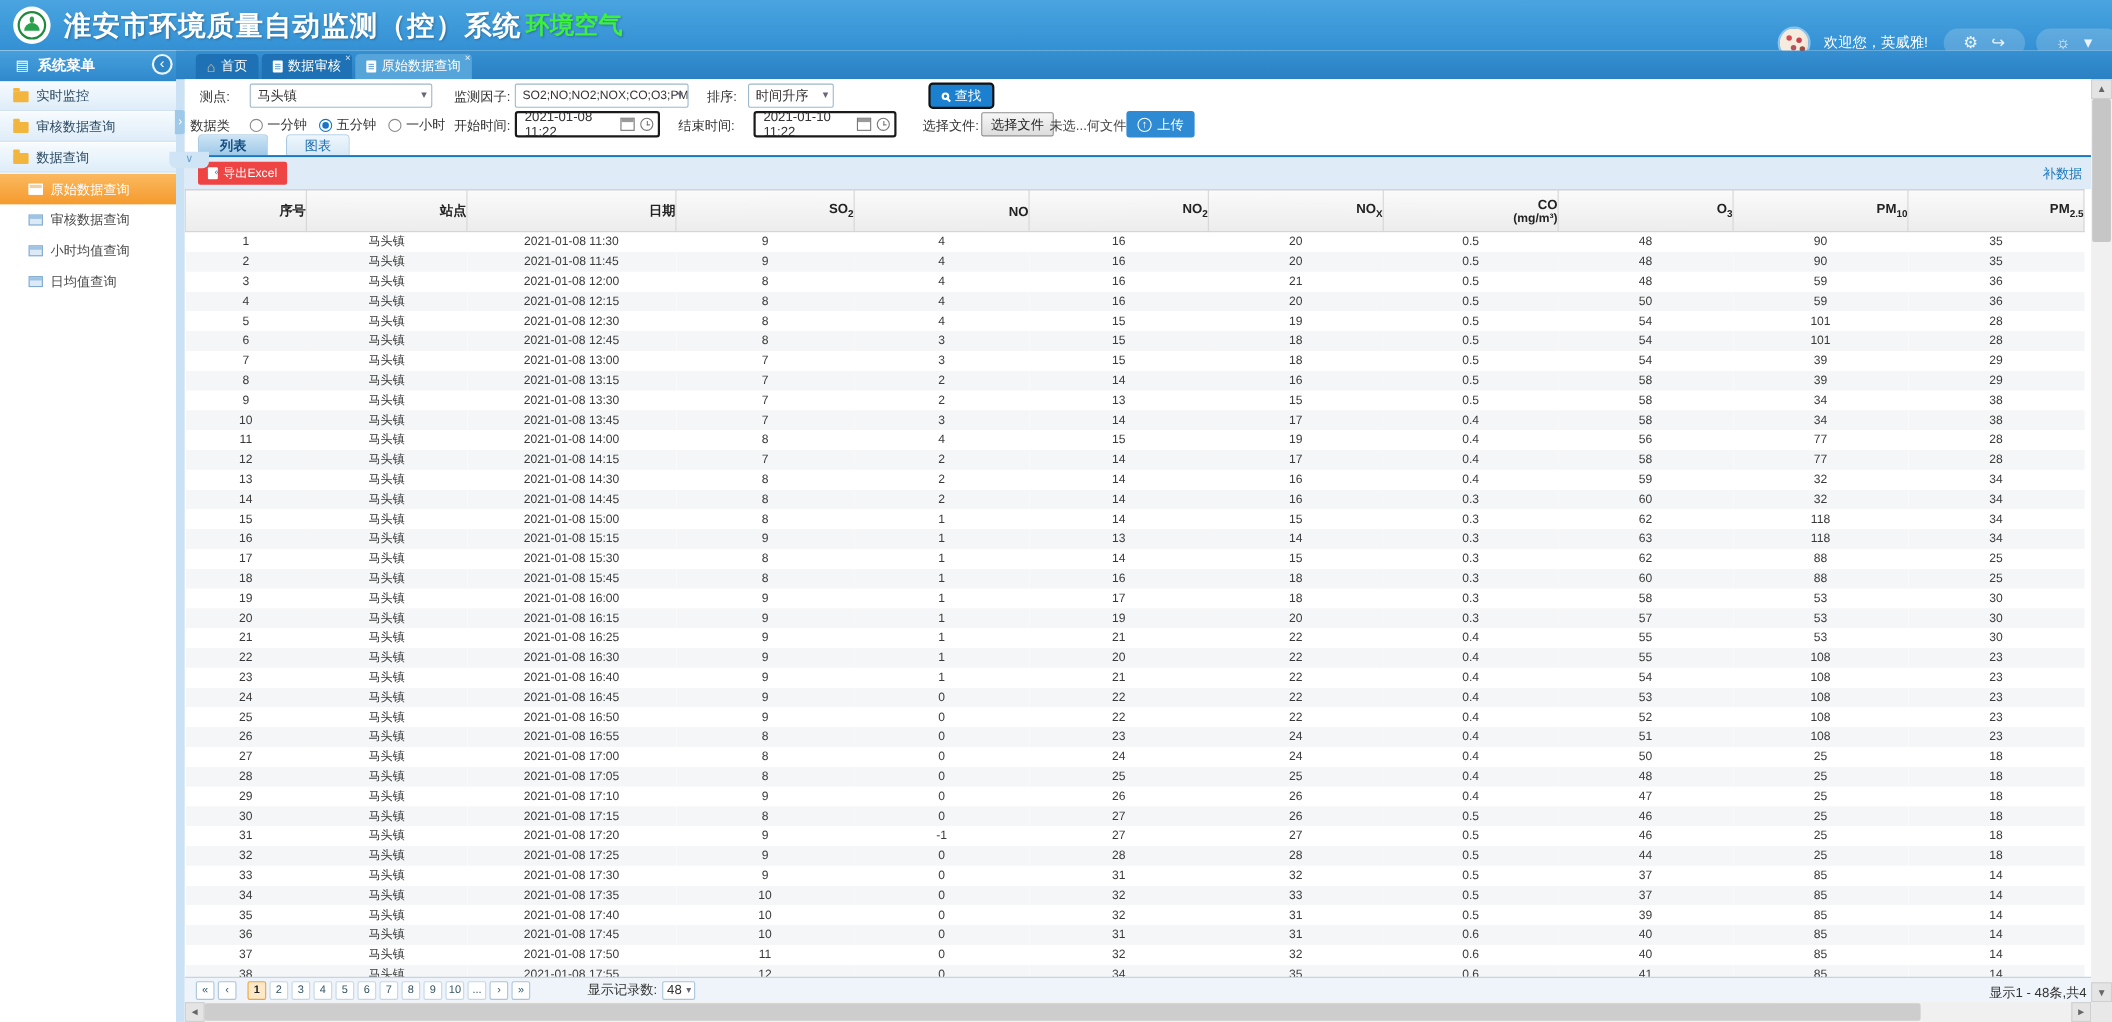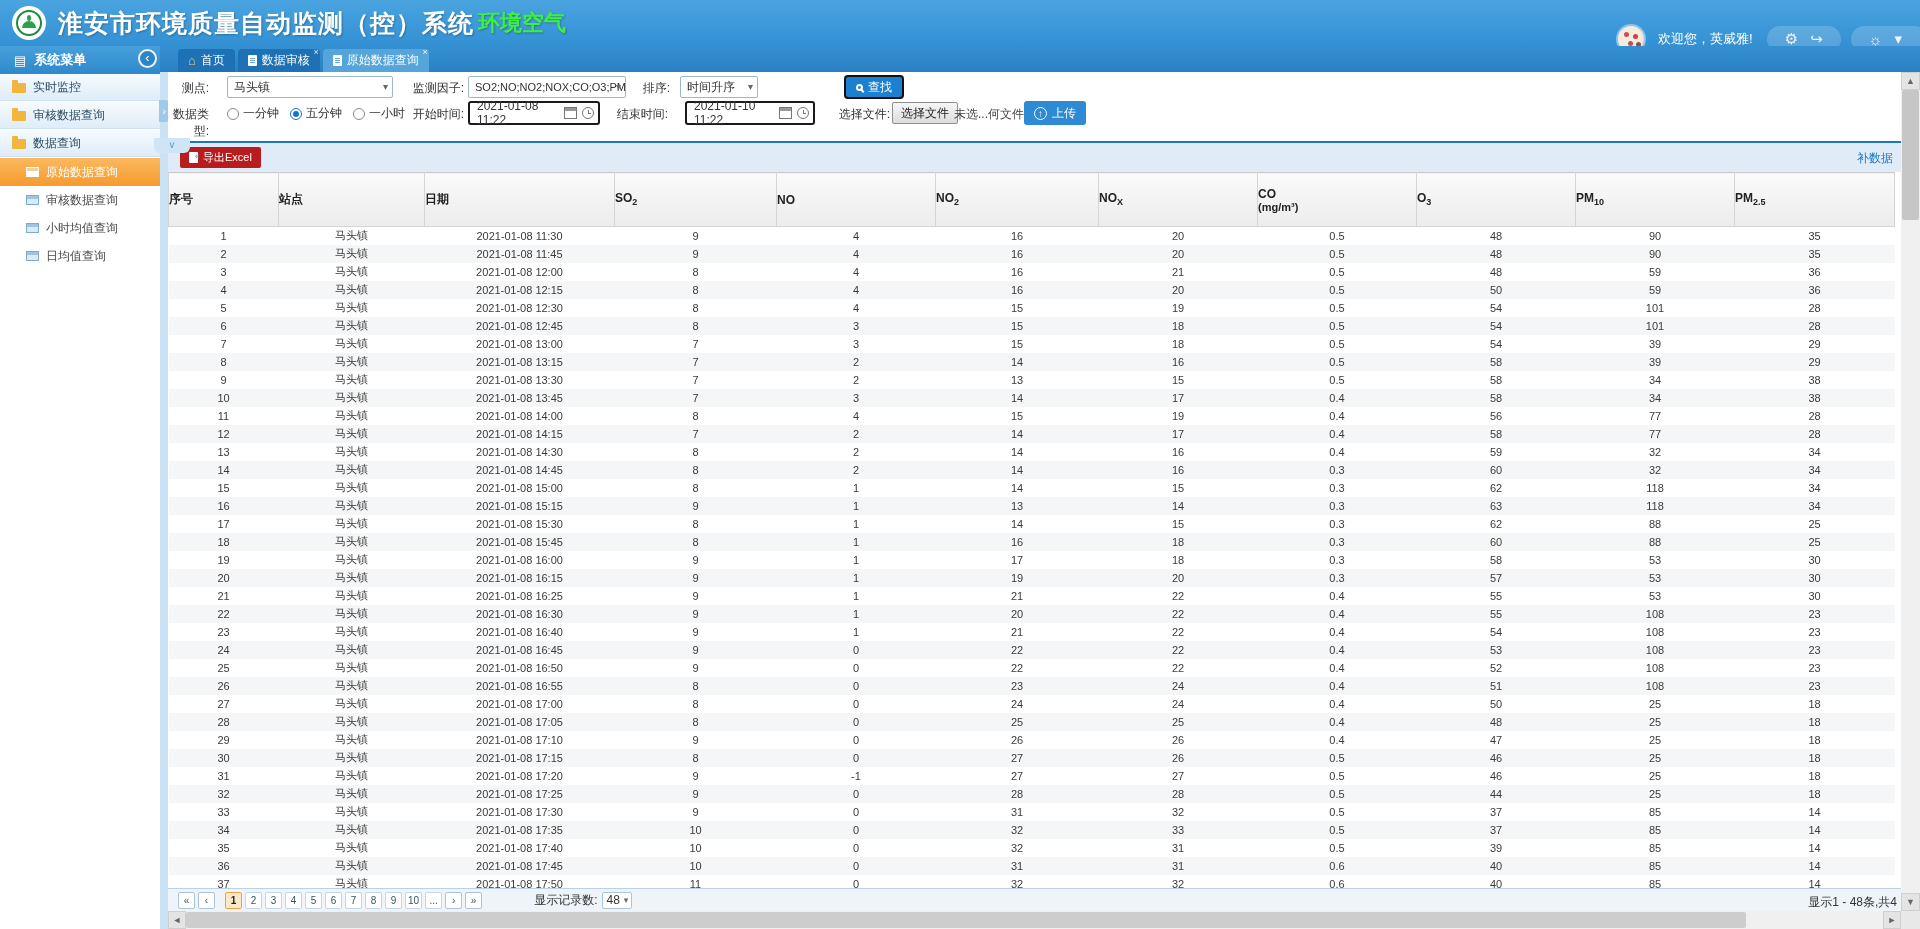--- a/index.html
+++ b/index.html
@@ -104,29 +104,29 @@
     font-size:10px; line-height:11px; text-align:center; color:#fff; }
   
   .subtabs { position:absolute; left:0; top:50px; width:100%; height:21px; }
   .stab { position:absolute; top:0; height:19px; border:1px solid #aac9e2; border-bottom:none; border-radius:4px 4px 0 0;
     display:flex; align-items:center; justify-content:center; color:#1a6db1; cursor:pointer;
     background:linear-gradient(#eef6fc,#d7e9f6); }
   .stab.active { background:linear-gradient(#cde4f4,#9ec9e8); color:#134f85; font-weight:bold; }
   .sub-underline { position:absolute; left:0; top:69px; width:100%; height:2px; background:#1878bf; }
   
   .toolbar { position:absolute; left:0; top:71px; width:100%; height:29px; background:#dfebf6; }
-  .btn-export { position:absolute; left:12px; top:4px; height:21px; padding:0 9px; background:#b91c1c; border-radius:2px;
+  .btn-export { position:absolute; left:12px; top:4px; height:21px; padding:0 9px; background:#ef4444; border-radius:2px;
     color:#fff; display:flex; align-items:center; cursor:pointer; font-size:11px; }
   .exp-ic { width:9px; height:11px; background:#fff; border-radius:1px; margin-right:5px; position:relative; }
   .exp-ic::after { content:"«"; position:absolute; right:-2px; top:-1px; color:#2a82c6; font-size:9px; }
   .patch-link { position:absolute; right:8px; top:7px; color:#1878bf; cursor:pointer; }
   
   table.grid { position:absolute; left:0; top:100px; width:1726px; border-collapse:collapse; table-layout:fixed; }
-  table.grid th { height:54px; background:linear-gradient(#fafafa,#ececec); border:1px solid #d5d5d5; border-top:1px solid #c9c9c9;
-    font-size:12px; font-weight:bold; color:#222; text-align:left; vertical-align:middle; padding:0; }
+  table.grid th { height:38px; background:linear-gradient(#fafafa,#ececec); border:1px solid #d5d5d5; border-top:1px solid #c9c9c9;
+    font-size:12px; font-weight:bold; color:#222; text-align:right; vertical-align:middle; padding:0; }
   table.grid th .note { font-weight:bold; font-size:11px; }
   table.grid td { height:18px; font-size:11px; color:#3a3a3a; text-align:center; padding:0; border:none; white-space:nowrap; overflow:hidden; }
   table.grid tr:nth-child(even) td { background:#f5f6f7; }
   sub { font-size:9px; }
   
   .pager { position:absolute; left:0; top:816px; width:100%; height:23px; background:#eef4fa;
     border-top:1px solid #bcd2e4; display:flex; align-items:center; }
   .pgbtn { min-width:17px; height:17px; border:1px solid #aac4da; background:#fff; margin-left:3px;
     display:flex; align-items:center; justify-content:center; font-size:10px; color:#356; cursor:pointer; border-radius:2px; padding:0 2px; }
   .pgbtn.num { border-color:#c4d7e6; }
@@ -284,20 +284,24 @@
       </div>
       <span class="flabel" style="left:664px;width:58px;">选择文件:</span>
       <div class="file-btn">选择文件</div>
       <span class="file-status">未选...何文件</span>
       <div class="btn-upload">
         <span class="up-ic">↑</span>
         <span>上传</span>
       </div>
     </div>
 
+    <div class="subtabs">
+      <div class="stab active" style="left:12px;width:64px;">列表</div>
+      <div class="stab" style="left:92px;width:58px;">图表</div>
+    </div>
     <div class="sub-underline"></div>
 
     <div class="toolbar">
       <div class="btn-export">
         <span class="exp-ic"></span>
         <span>导出Excel</span>
       </div>
       <span class="patch-link">补数据</span>
     </div>
 

